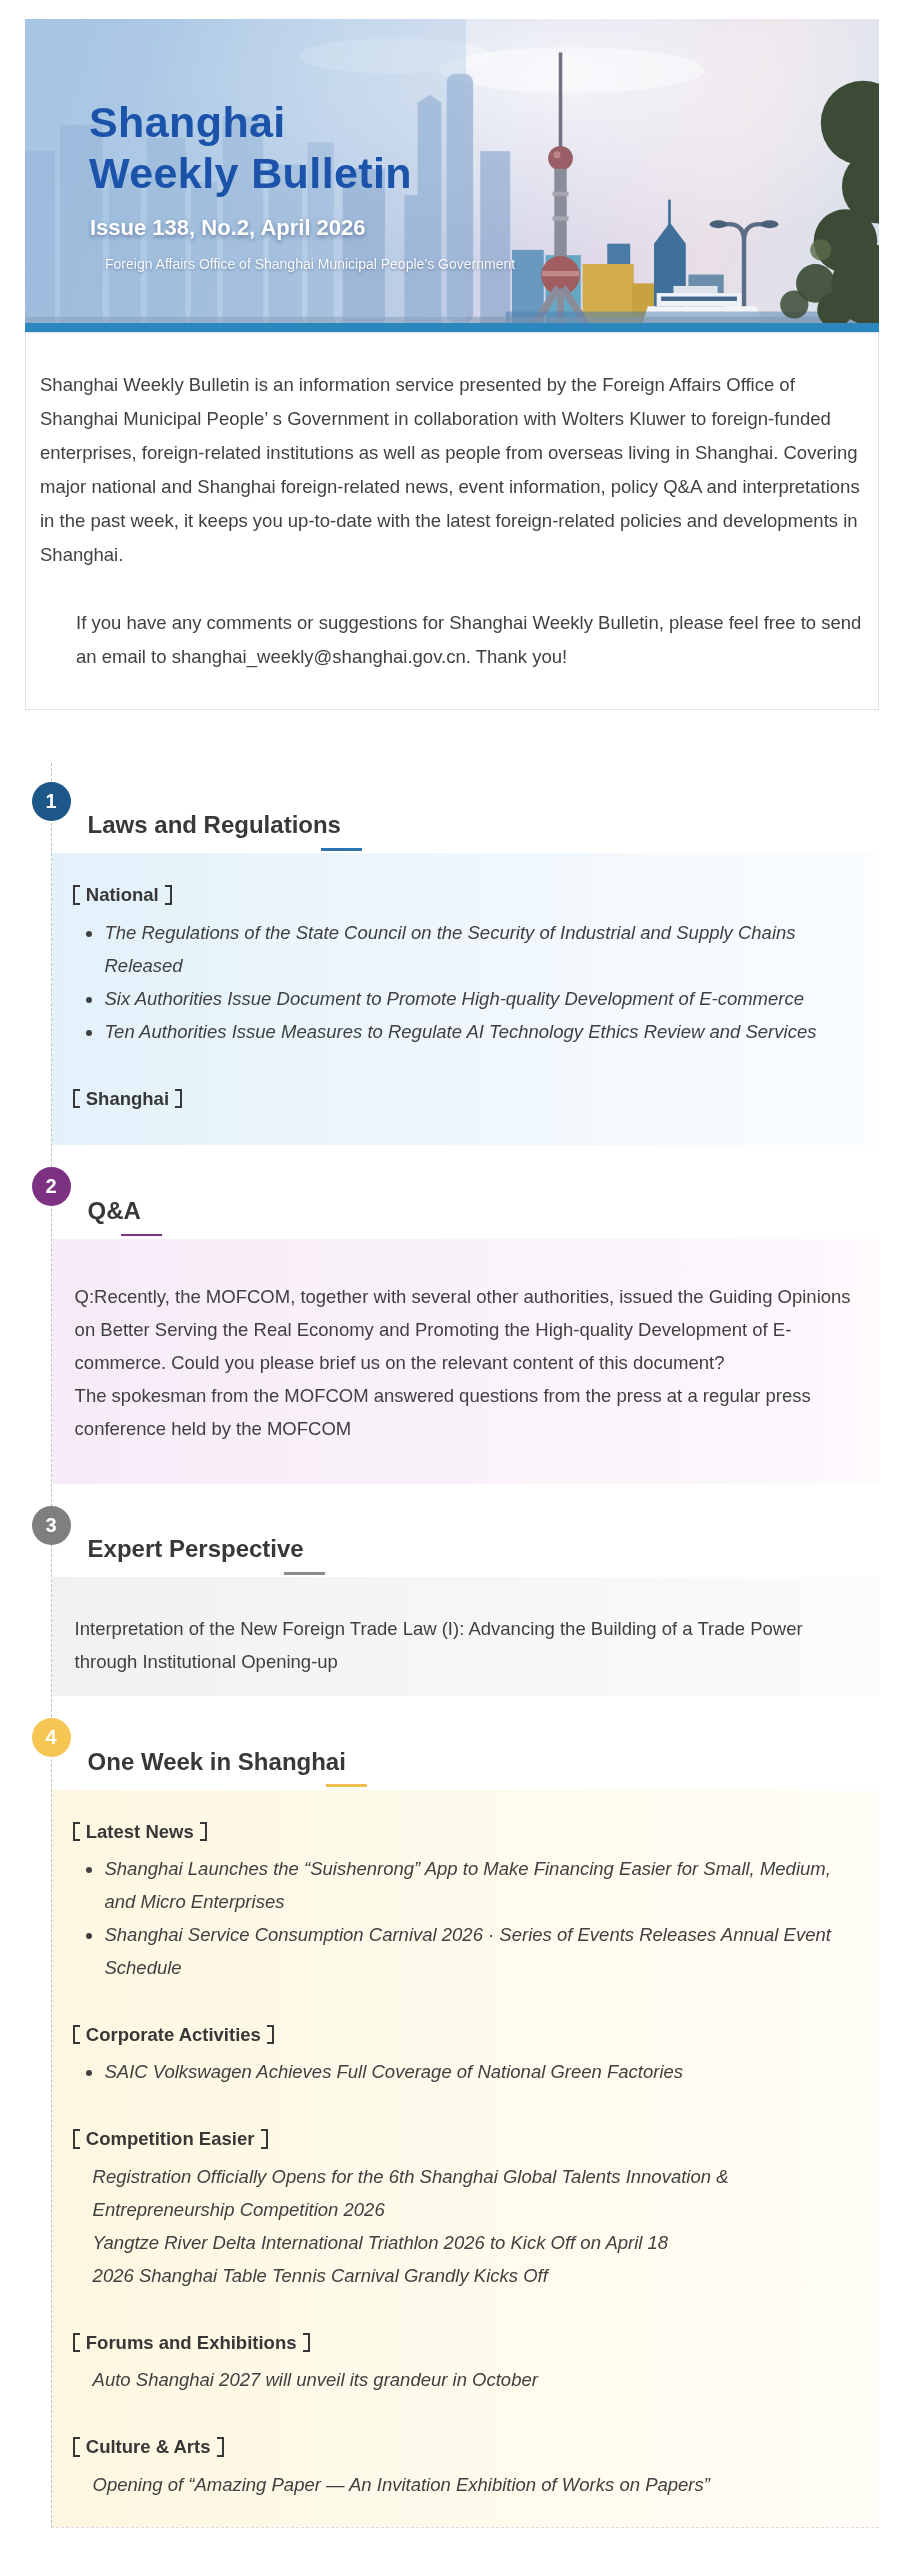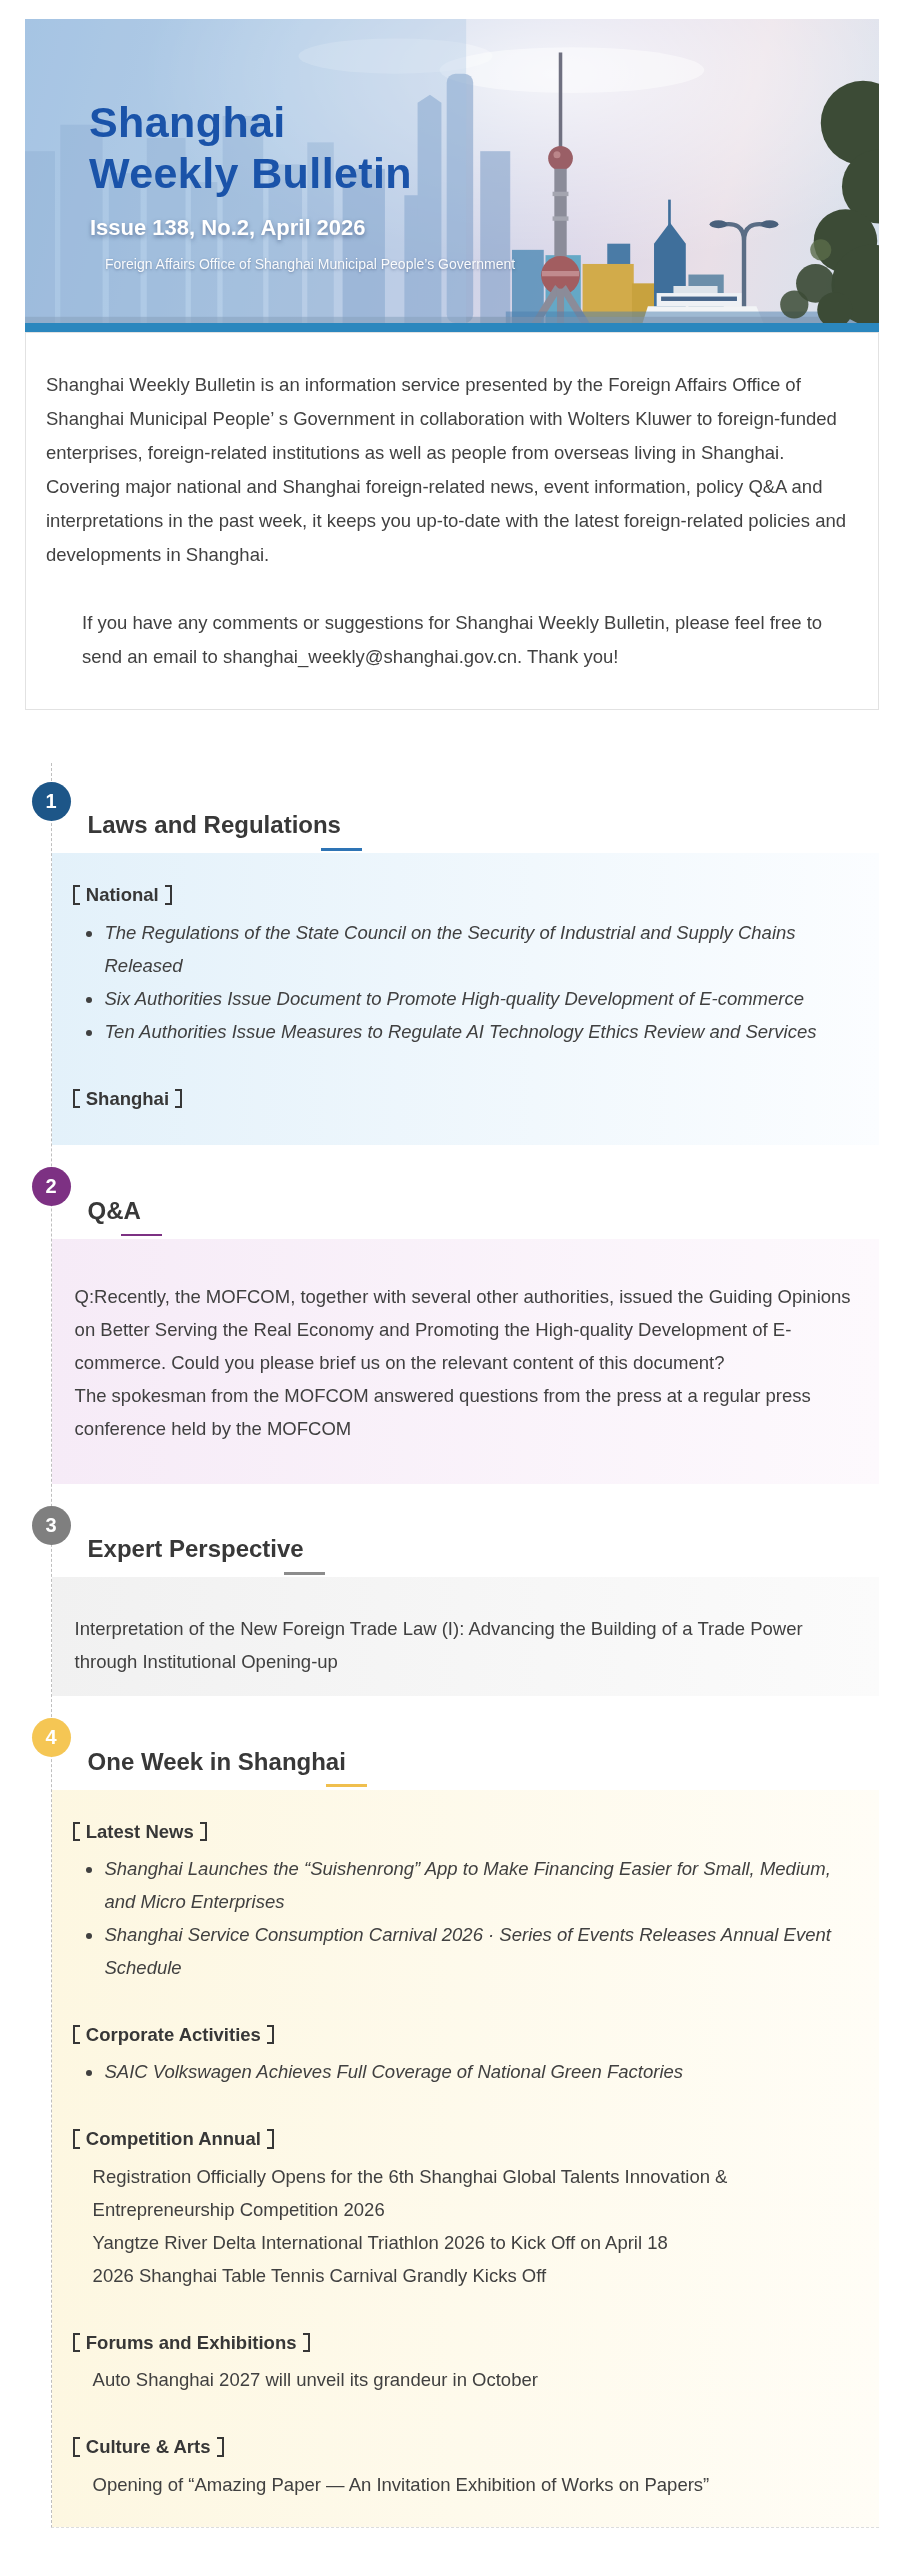--- a/index.html
+++ b/index.html
@@ -14,21 +14,21 @@
   .banner svg{position:absolute;left:0;top:0;width:100%;height:100%;}
   .banner-title{position:absolute;left:64px;top:78px;font-size:43px;line-height:51px;
     font-weight:bold;color:#1a53a9;letter-spacing:0.4px;}
   .banner-issue{position:absolute;left:65px;top:196px;font-size:22px;font-weight:bold;color:#ffffff;
     text-shadow:0 1.8px 4.4px rgba(50,70,110,.55);}
   .banner-office{position:absolute;left:80px;top:237px;font-size:14px;color:rgba(255,255,255,.95);
     text-shadow:0 0.9px 2.6px rgba(50,70,110,.5);}
   .banner-bar{height:8.8px;background:#2b87be;}
 
   
-  .intro-card{border:0.9px solid #e2e2e2;background:#ffffff;padding:35px 20px;
+  .intro-card{border:0.9px solid #e2e2e2;background:#ffffff;padding:35px 14px;
     font-size:18.5px;line-height:34px;color:#414141;}
   .intro-card p{margin:0;}
   .intro-card p + p{margin-top:34px;margin-left:36px;}
 
   
   .timeline{margin-left:25.6px;margin-top:53px;border-left:0.9px dashed #bfbfbf;
     border-bottom:1.8px dashed #dddddd;position:relative;}
   .sec-head{display:flex;align-items:center;margin-left:-20px;position:relative;}
   .sec-head + *{margin-top:14px;}
   .badge{width:39px;height:39px;border-radius:50%;color:#ffffff;font-size:20px;font-weight:bold;
@@ -40,21 +40,21 @@
   .sec-box{margin-top:14px;font-size:18.5px;line-height:33px;color:#404040;}
   .box-pad{padding:25px 21px 26.5px;}
   .box-pad-para{padding:41px 23px 39px;}
   .box-pad-expert{padding:35px 23px 17.6px;}
   .sec-box p{margin:0;}
 
   .group + .group{margin-top:34px;}
   .group-label{font-weight:bold;font-size:18.5px;color:#373737;margin-bottom:4.4px;white-space:nowrap;}
   .sec-box ul{margin:4px;padding-left:27px;list-style:disc outside;font-style:italic;}
   .sec-box li{margin:0;padding-left:0.9px;}
-  .plain-item{padding-left:20px;}
+  .plain-item{padding-left:20px;font-style:italic;}
 
   
   .cjk-br{display:inline-block;width:7px;height:19.4px;position:relative;top:3.5px;box-sizing:border-box;}
   .cjk-br.l{border-left:2.6px solid #373737;border-top:2.6px solid #373737;border-bottom:2.6px solid #373737;margin-right:6.2px;}
   .cjk-br.r{border-right:2.6px solid #373737;border-top:2.6px solid #373737;border-bottom:2.6px solid #373737;margin-left:6.2px;}
 
   
   .s1 .badge{background:#1d5688;} .s1 .sec-title::after{background:#2e74b5;}
   .s2 .badge{background:#7d3183;} .s2 .sec-title::after{background:#7d3183;}
   .s3 .badge{background:#7f7f7f;} .s3 .sec-title::after{background:#8c8c8c;}
@@ -216,21 +216,21 @@
             <li>Shanghai Service Consumption Carnival 2026 · Series of Events Releases Annual Event Schedule</li>
           </ul>
         </div>
         <div class="group">
           <div class="group-label"><span class="cjk-br l"></span><span>Corporate Activities</span><span class="cjk-br r"></span></div>
           <ul>
             <li>SAIC Volkswagen Achieves Full Coverage of National Green Factories</li>
           </ul>
         </div>
         <div class="group">
-          <div class="group-label"><span class="cjk-br l"></span><span>Competition Annual</span><span class="cjk-br r"></span></div>
+          <div class="group-label"><span class="cjk-br l"></span><span>Competition Easier</span><span class="cjk-br r"></span></div>
           <div class="plain-item">Registration Officially Opens for the 6th Shanghai Global Talents Innovation &amp; Entrepreneurship Competition 2026</div>
           <div class="plain-item">Yangtze River Delta International Triathlon 2026 to Kick Off on April 18</div>
           <div class="plain-item">2026 Shanghai Table Tennis Carnival Grandly Kicks Off</div>
         </div>
         <div class="group">
           <div class="group-label"><span class="cjk-br l"></span><span>Forums and Exhibitions</span><span class="cjk-br r"></span></div>
           <div class="plain-item">Auto Shanghai 2027 will unveil its grandeur in October</div>
         </div>
         <div class="group">
           <div class="group-label"><span class="cjk-br l"></span><span>Culture &amp; Arts</span><span class="cjk-br r"></span></div>

